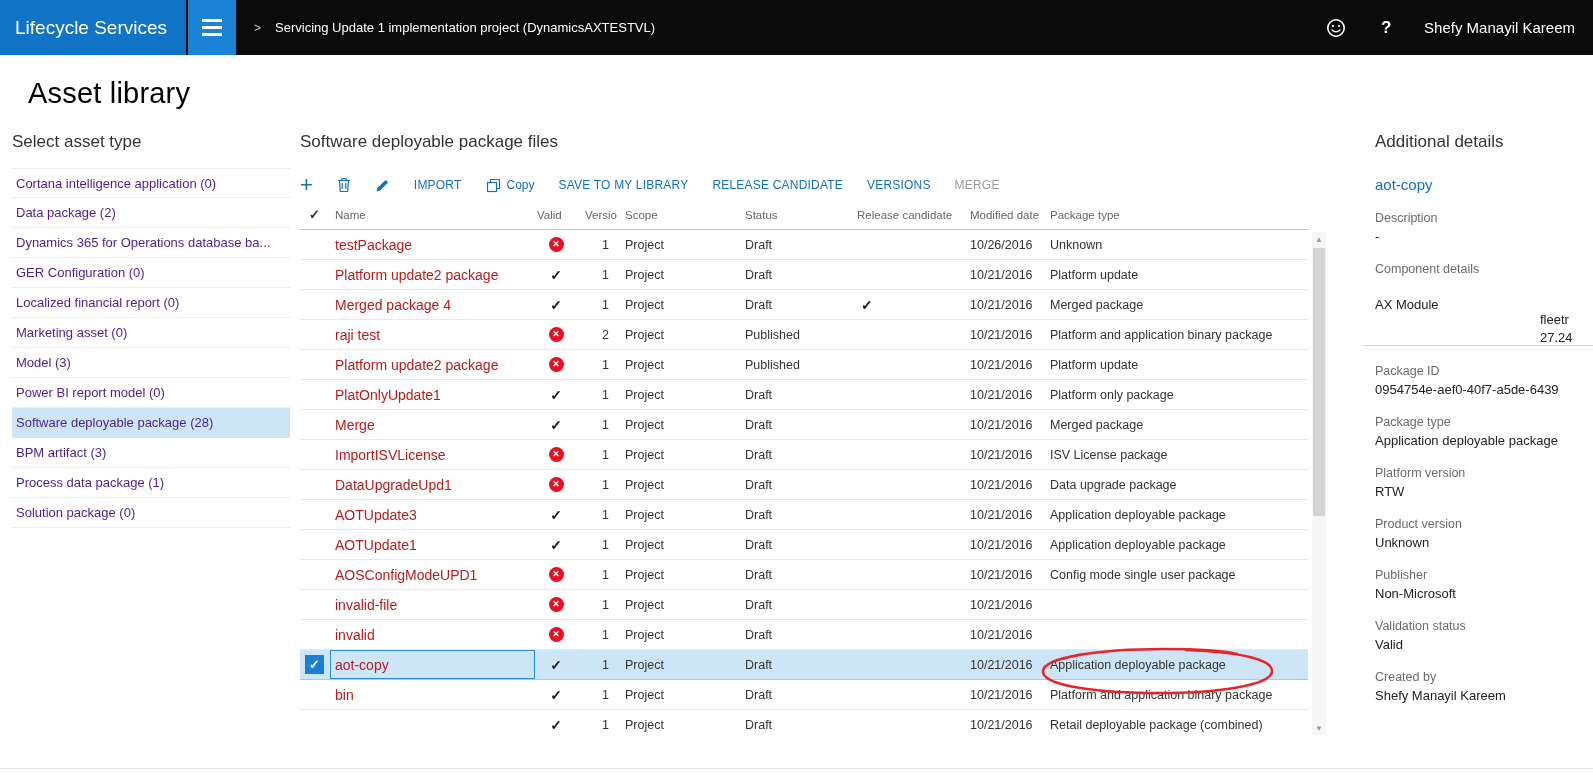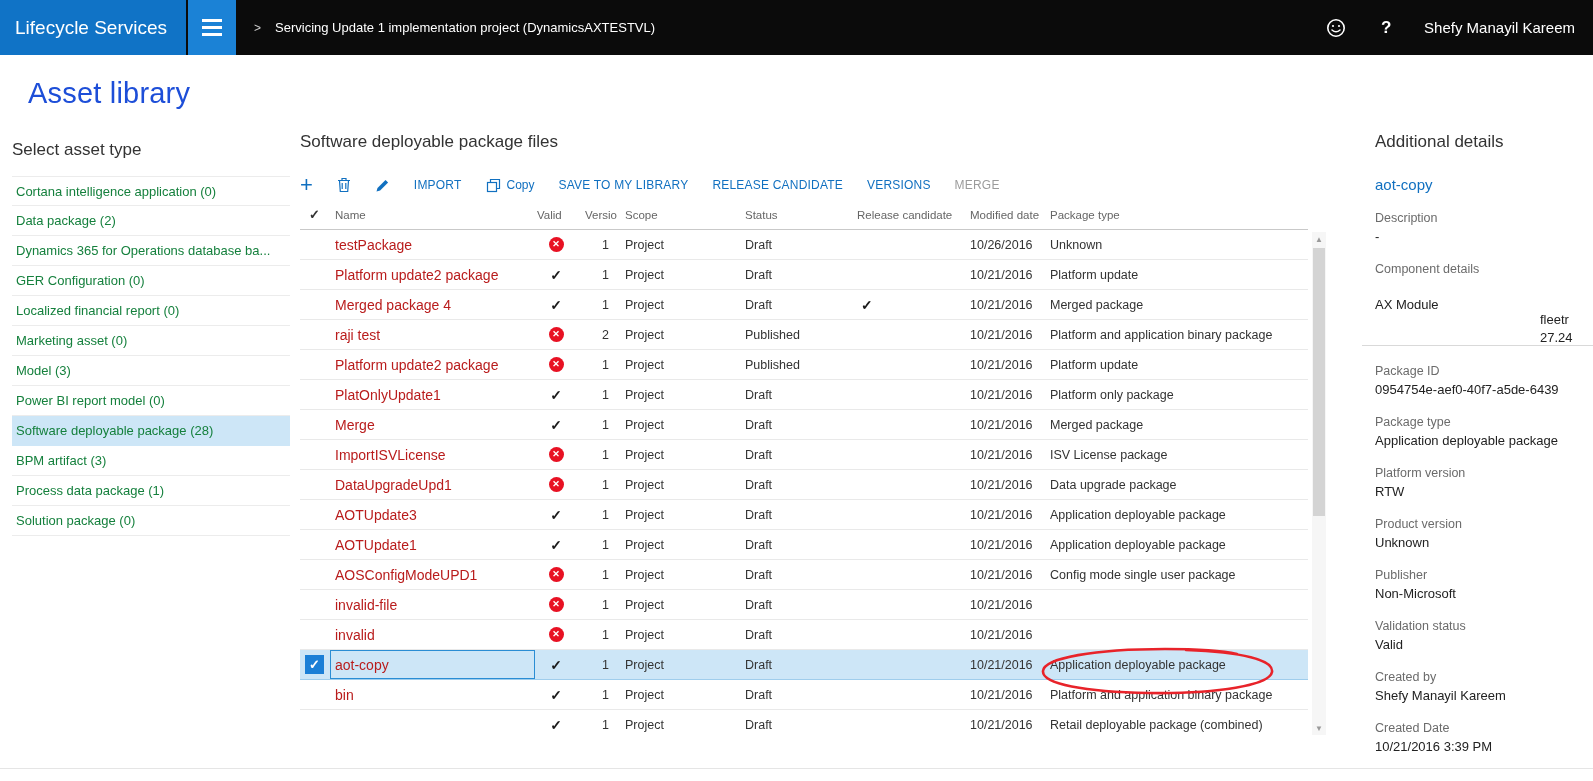--- a/index.html
+++ b/index.html
@@ -16,31 +16,31 @@
   .hamburger .bars { display:inline-flex; flex-direction:column; gap:4px; }
   .hamburger .bars i { display:block; width:20px; height:3px; background:#fff; }
   .crumbwrap { display:flex; align-items:center; flex:1; padding-left:18px; font-size:13px; }
   .crumb-sep { color:#cfcfcf; margin-right:14px; font-size:12px; }
   .topbar-right { display:flex; align-items:center; gap:26px; padding-right:18px; }
   .icon-btn { display:flex; align-items:center; justify-content:center; width:24px; height:24px; cursor:pointer; }
   .help-q { font-size:17px; font-weight:bold; }
   .username { font-size:15px; white-space:nowrap; }
 
   
-  .page-title { font-size:29px; font-weight:300; color:#1d4ed8; margin:22px 0 0 28px; letter-spacing:.2px; }
-
-  
-  .sidebar  { position:absolute; left:12px;  top:132px; width:278px;margin-top:8px; }
+  .page-title { font-size:29px; font-weight:300; color:#000000; margin:22px 0 0 28px; letter-spacing:.2px; }
+
+  
+  .sidebar  { position:absolute; left:12px;  top:132px; width:278px; }
   .main     { position:absolute; left:300px; top:132px; width:1026px; }
   .details  { position:absolute; left:1362px; top:132px; width:231px; height:645px; overflow:hidden; padding-left:13px; }
   .pane-title { font-size:17px; font-weight:400; color:#333; }
 
   
   .side-list { margin-top:16px; }
-  .side-item { position:relative; height:30px; line-height:30px; font-size:13px; color:#15803d;
+  .side-item { position:relative; height:30px; line-height:30px; font-size:13px; color:#4c1d95;
                padding-left:4px; border-bottom:1px solid #ececec; cursor:pointer; white-space:nowrap; overflow:hidden; }
   .side-item:first-child { border-top:1px solid #ececec; }
   .side-item.sel { background:#cde6f7; border-color:#cde6f7; }
   .side-item.sel::after { content:''; position:absolute; right:-0px; top:50%; transform:translate(100%,-50%);
                border-top:9px solid transparent; border-bottom:9px solid transparent; border-left:10px solid #cde6f7; }
 
   
   .toolbar { display:flex; align-items:center; gap:24px; margin-top:18px; height:30px; }
   .tool { display:flex; align-items:center; gap:6px; color:#1170c0; font-size:12px; cursor:pointer; white-space:nowrap; }
   .tool.caps { letter-spacing:.2px; }
@@ -533,20 +533,16 @@
         <div class="fvalue">Non-Microsoft</div>
       </div>
       <div class="field">
         <div class="flabel">Validation status</div>
         <div class="fvalue">Valid</div>
       </div>
       <div class="field">
         <div class="flabel">Created by</div>
         <div class="fvalue">Shefy Manayil Kareem</div>
       </div>
-      <div class="field">
-        <div class="flabel">Created Date</div>
-        <div class="fvalue">10/21/2016 3:39 PM</div>
-      </div>
     </div>
 </div>
 
 <div class="bottom-edge"></div>
 
 </body></html>

